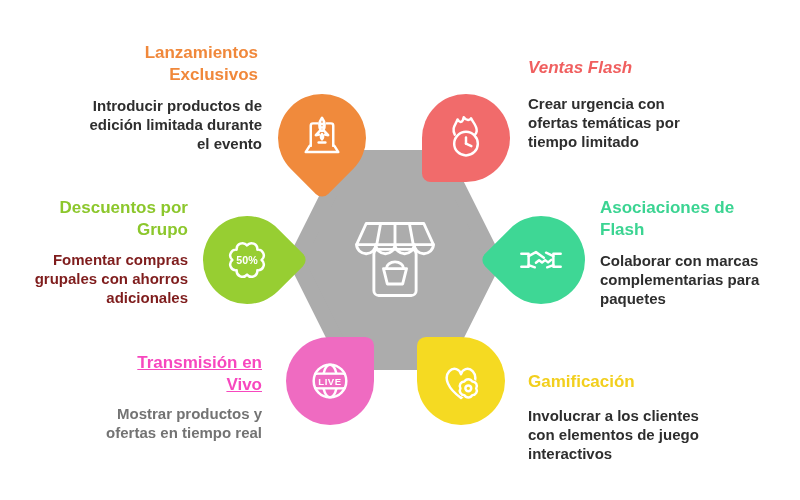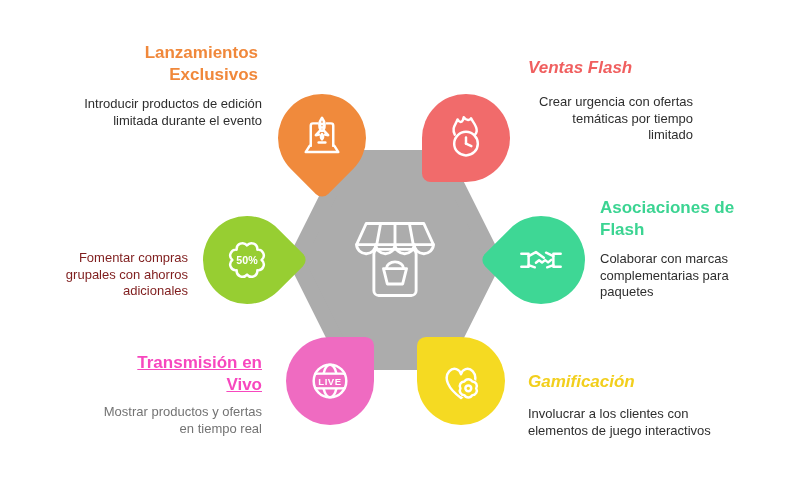--- a/index.html
+++ b/index.html
@@ -4,21 +4,21 @@
 <style>
   html,body{margin:0;padding:0;background:#fff;}
   .canvas{
     position:relative;width:792px;height:500px;background:#FFFFFF;
     font-family:"Liberation Sans",sans-serif;overflow:hidden;
   }
   .title{
     position:absolute;font-size:17px;font-weight:700;line-height:1.28;
   }
   .desc{
-    position:absolute;font-size:13px;font-weight:400;line-height:1.28;color:#2E2E2E;
+    position:absolute;font-size:15px;font-weight:700;line-height:1.28;color:#2E2E2E;
   }
   .t-right{text-align:right;}
   .t-left{text-align:left;}
   .pin{
     position:absolute;width:88px;height:88px;
     border-radius:50% 50% 10% 50%;
   }
   .pin-icon{
     position:absolute;inset:0;display:flex;align-items:center;justify-content:center;
   }
@@ -37,21 +37,21 @@
   .title0{left:108px;top:42px;width:150px;}
   .desc0{left:77px;top:96px;width:185px;}
   .title1{left:528px;top:57px;width:170px;}
   .desc1{left:528px;top:94px;width:165px;}
   .title2{left:23px;top:197px;width:165px;}
   .desc2{left:30px;top:250px;width:158px;}
   .title3{left:600px;top:197px;width:160px;}
   .desc3{left:600px;top:251px;width:160px;}
   .title4{left:117px;top:352px;width:145px;}
   .desc4{left:92px;top:404px;width:170px;}
-  .title5{left:528px;top:371px;width:180px;font-style:italic;}
+  .title5{left:528px;top:371px;width:180px;}
   .desc5{left:528px;top:406px;width:190px;}
   .hex-svg,.store-svg{position:absolute;pointer-events:none;}
   .hex-svg{left:0;top:0;}
   .store-svg{left:347px;top:211px;}
 </style>
 </head>
 <body>
 
 <div class="canvas" style="background: rgb(255, 255, 255);">
 
@@ -88,37 +88,38 @@
           <circle cx="24" cy="13" r="1.7"></circle>
           <path d="M22.3,17.5 L18.5,21.5 L21.5,21"></path>
           <path d="M25.7,17.5 L29.5,21.5 L26.5,21"></path>
           <path d="M24,20.5 c1.3,1.8 1.3,3.4 0,4.8 c-1.3,-1.4 -1.3,-3 0,-4.8"></path>
         </g>
       </svg>
     </span>
   </div>
 
   <div class="title t-left title1" style="color: rgb(240, 95, 95); font-style: italic;">Ventas Flash</div>
-  <div class="desc t-left desc1" style="color: rgb(46, 46, 46); text-align: right;">Crear urgencia con ofertas temáticas por tiempo limitado</div>
+  <div class="desc t-left desc1" style="color: rgb(46, 46, 46);">Crear urgencia con ofertas temáticas por tiempo limitado</div>
   <div class="pin pin1" style="background: rgb(241, 107, 107);">
     <span class="pin-icon">
       <svg viewBox="0 0 48 48">
         <g class="stk">
           <path d="M14,21 C11,15 15,12 16.5,7.5 C18.5,11 21,10.5 22,5.5 C24.5,9 27.5,8.5 28.5,6.5 C30,10 34,13 33.5,18 C33.3,19.3 32.6,20.5 31.6,21.4"></path>
         </g>
         <circle cx="24" cy="29" r="10.5" stroke="none" fill="#F16B6B"></circle>
         <g class="stk">
           <circle cx="24" cy="29" r="10.5"></circle>
           <path d="M24,29 V23.5"></path>
           <path d="M24,29 L28.8,31.2"></path>
         </g>
       </svg>
     </span>
   </div>
 
+  <div class="title t-right title2" style="color: rgb(140, 199, 44);">Descuentos por Grupo</div>
   <div class="desc t-right desc2" style="color: #7f1d1d;">Fomentar compras grupales con ahorros adicionales</div>
   <div class="pin pin2" style="background: rgb(151, 206, 50);">
     <span class="pin-icon">
       <svg viewBox="0 0 48 48">
         <g class="stk">
           <path d="M37,24 A5.2,5.2 0 0 1 33.19,33.19 A5.2,5.2 0 0 1 24,37 A5.2,5.2 0 0 1 14.81,33.19 A5.2,5.2 0 0 1 11,24 A5.2,5.2 0 0 1 14.81,14.81 A5.2,5.2 0 0 1 24,11 A5.2,5.2 0 0 1 33.19,14.81 A5.2,5.2 0 0 1 37,24 Z"></path>
         </g>
         <text class="svgtxt" x="24" y="27.5" font-size="9.5" text-anchor="middle">50%</text>
       </svg>
     </span>

